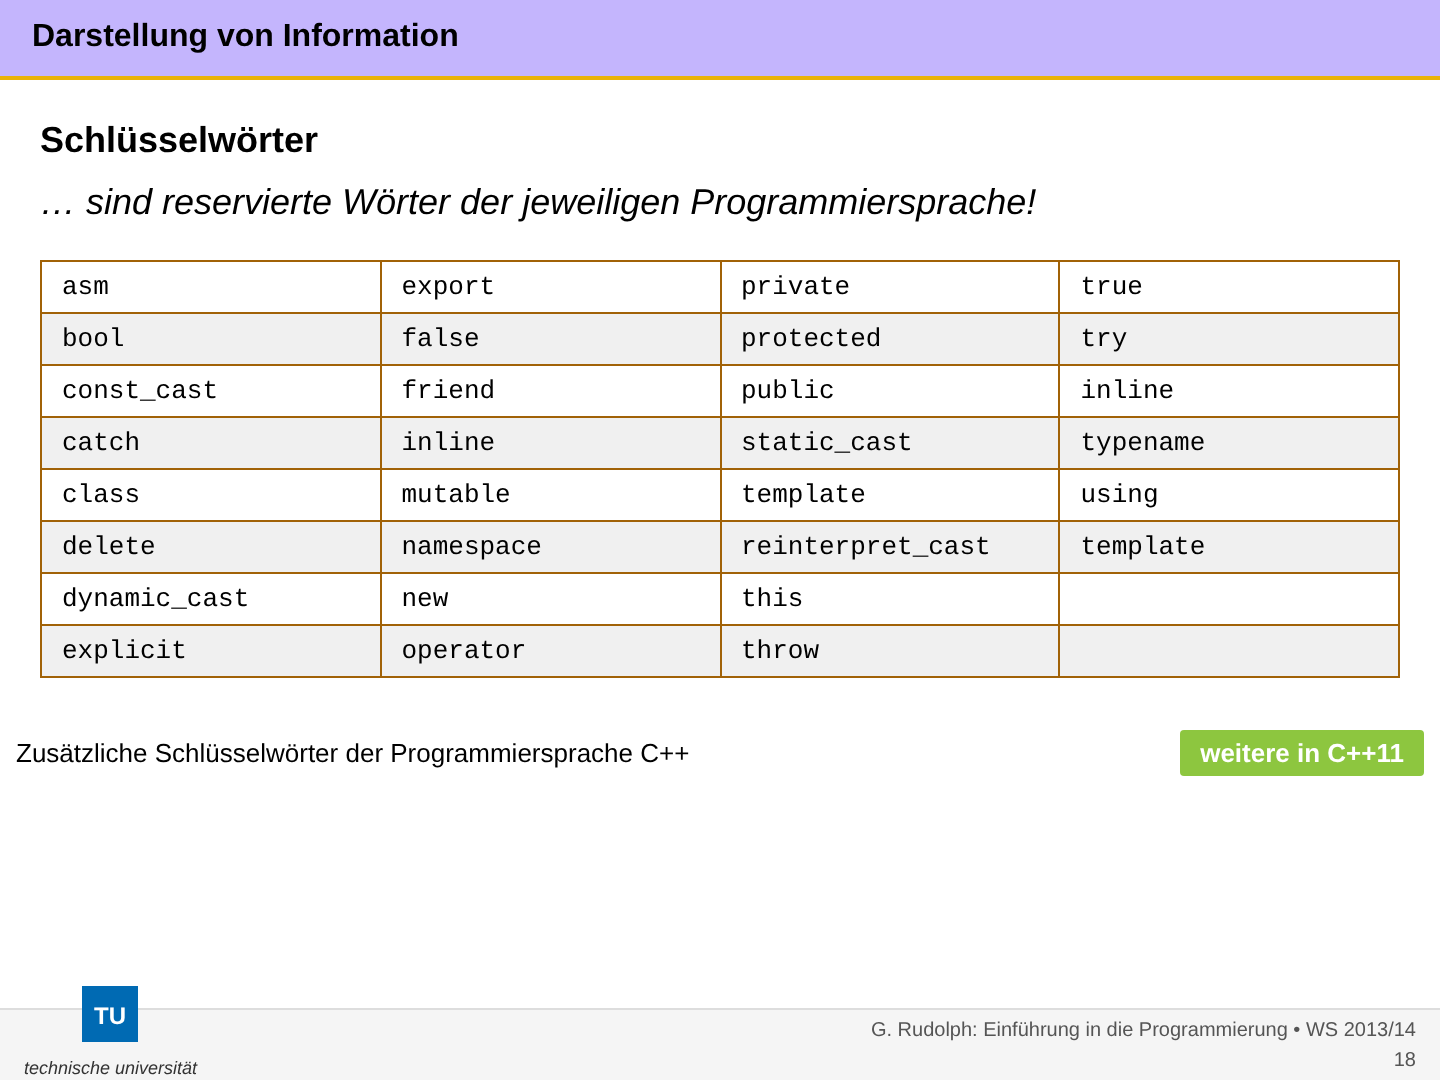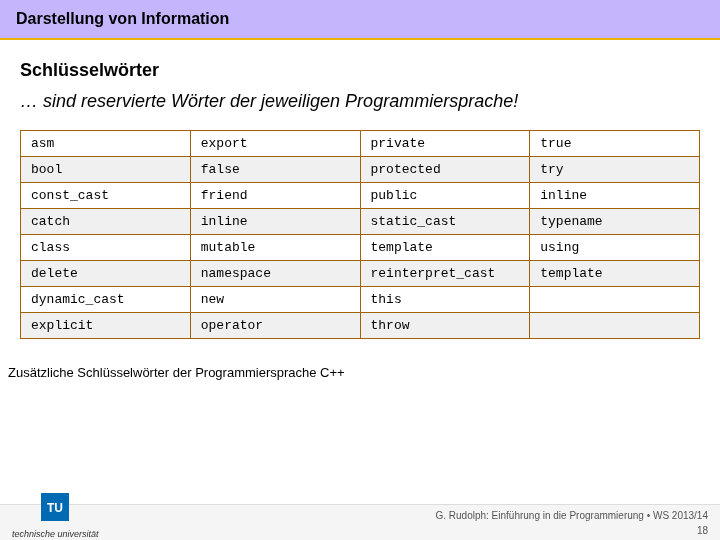--- a/index.html
+++ b/index.html
@@ -196,20 +196,21 @@
           <td>operator</td>
           <td>throw</td>
           <td></td>
         </tr>
       </tbody>
   </table>
 </div>
 
 <div class="footer-section">
   <span class="footer-text">Zusätzliche Schlüsselwörter der Programmiersprache C++</span>
+  <span class="weitere-badge">weitere in C++11</span>
 </div>
 
 <div class="bottom-bar">
   <div class="bottom-logo">
 
     <svg class="logo-icon" viewBox="0 0 28 28" xmlns="http://www.w3.org/2000/svg">
       <rect width="28" height="28" fill="#006ab3"></rect>
       <text x="14" y="19" font-size="12" fill="white" text-anchor="middle" font-weight="bold" font-family="Arial">TU</text>
     </svg>
     <div class="logo-text">

